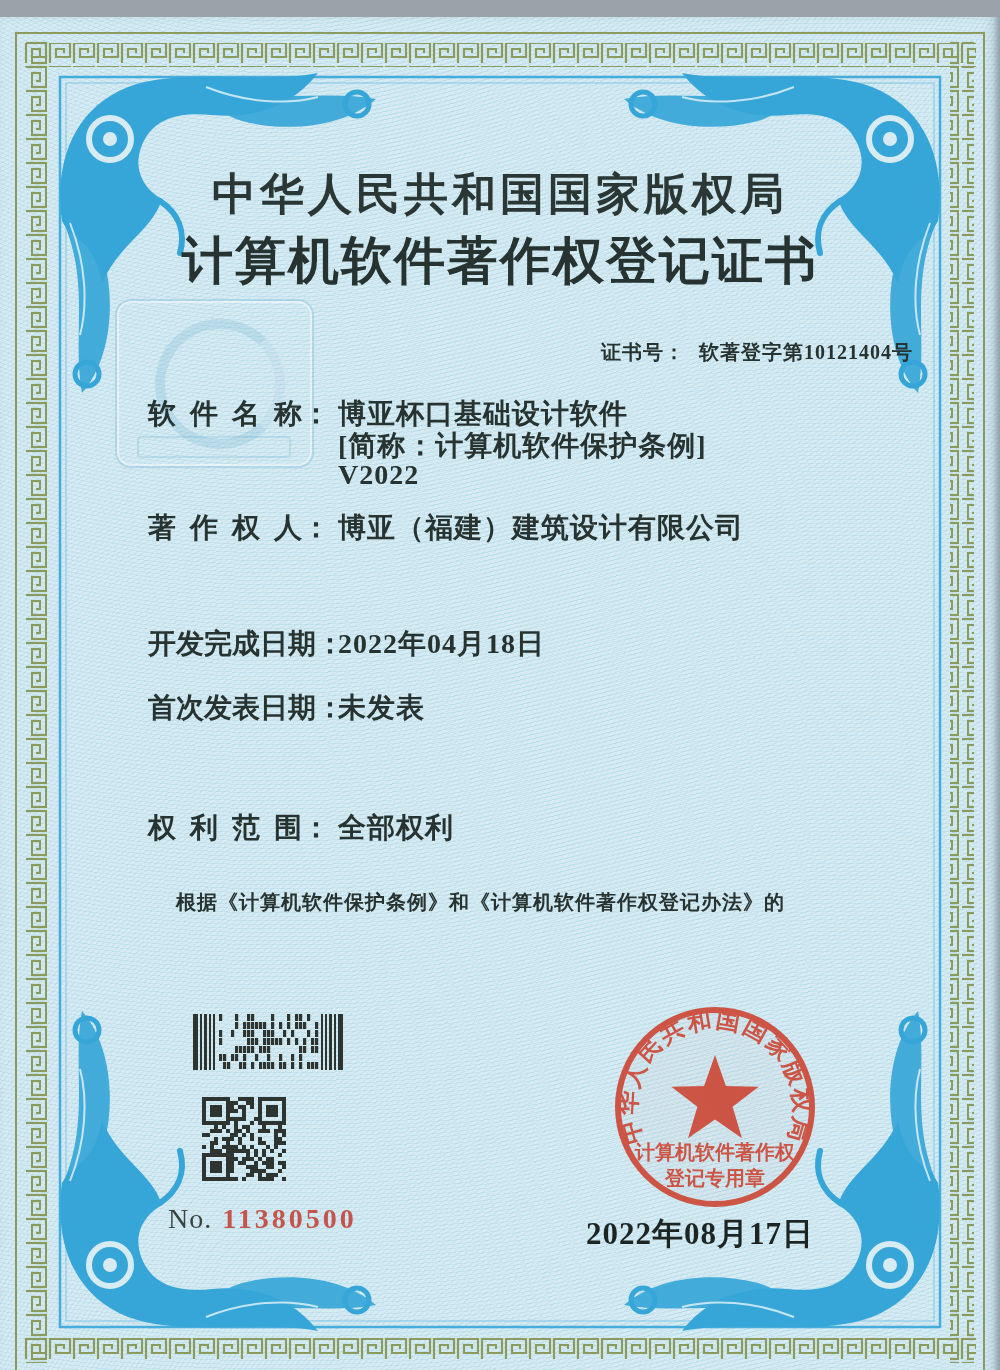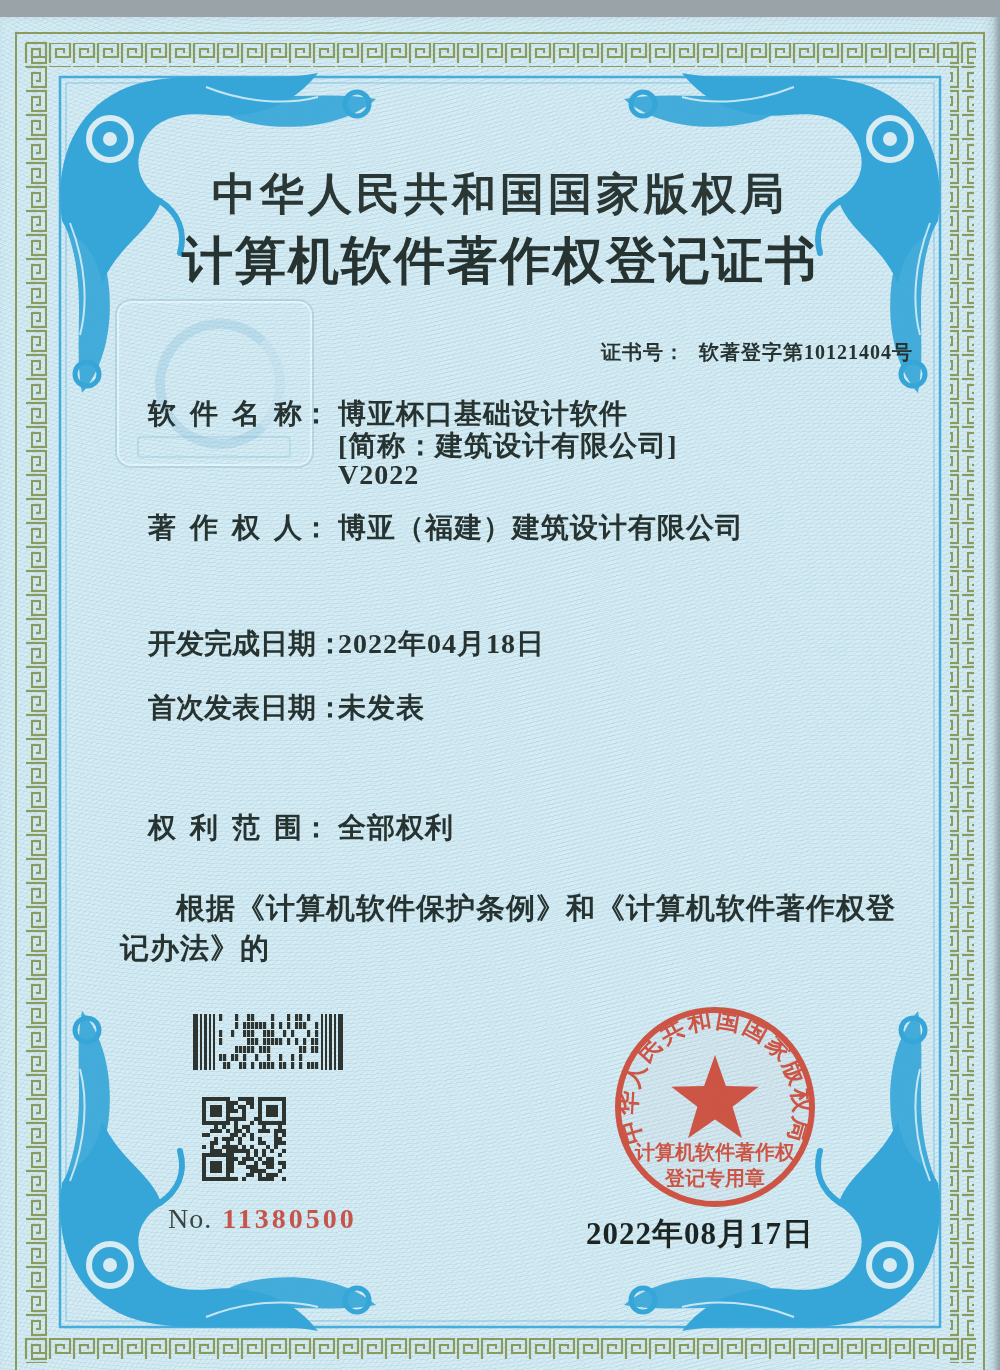--- a/index.html
+++ b/index.html
@@ -46,21 +46,21 @@
     position:absolute;top:299px;right:87px;
     font-size:20px;font-weight:bold;letter-spacing:1px;white-space:pre;
   }
   .certno .cn-label{margin-right:14px;}
   
   .row{position:absolute;left:120px;font-size:28px;font-weight:bold;white-space:pre;}
   .row .lbl{display:inline-block;width:190px;}
   .row .val{letter-spacing:1px;}
   .cont{left:310px;}
   
-  .stmt{position:absolute;left:120px;width:800px;font-size:29px;font-weight:600;letter-spacing:1px;}
+  .stmt{position:absolute;left:120px;width:800px;font-size:20px;font-weight:600;letter-spacing:1px;}
   .stmt.first{text-indent:56px;}
   
   .barcode{position:absolute;left:193px;top:997px;}
   .qrcode{position:absolute;left:202px;top:1080px;}
   
   .serial{position:absolute;left:168px;top:1186px;font-size:28px;}
   .serial .no{color:#3a4440;letter-spacing:1px;}
   .serial .num{color:#c5544b;letter-spacing:3px;margin-left:10px;font-weight:600;}
   
   .seal{position:absolute;left:612px;top:987px;opacity:.93;}
@@ -124,21 +124,21 @@
   <div class="cert-title">计算机软件著作权登记证书</div>
 
   <div class="certno">
     <span class="cn-label">证书号：</span><span>软著登字第10121404号</span>
   </div>
 
   <div class="row" style="top:346px">
     <span class="lbl">软  件  名  称：</span><span class="val">博亚杯口基础设计软件</span>
   </div>
   <div class="row cont" style="top:378px">
-    <span class="val">[简称：建筑设计有限公司]</span>
+    <span class="val">[简称：计算机软件保护条例]</span>
   </div>
   <div class="row cont" style="top:410px">
     <span class="val">V2022</span>
   </div>
 
   <div class="row" style="top:460px">
     <span class="lbl">著  作  权  人：</span><span class="val">博亚（福建）建筑设计有限公司</span>
   </div>
 
   <div class="row" style="top:576px">

